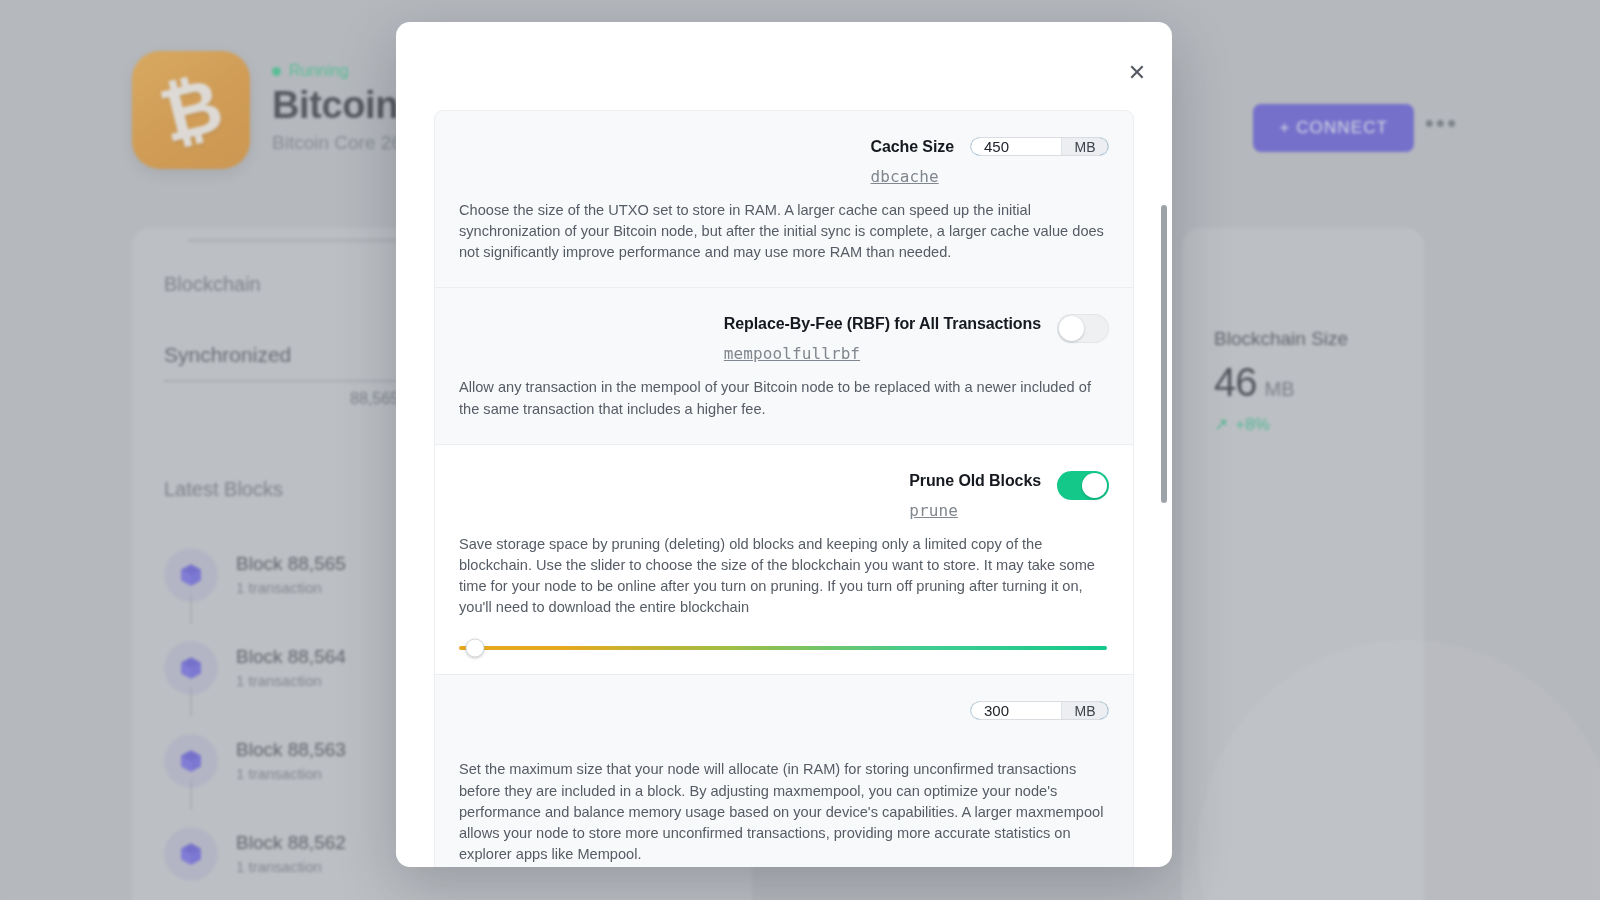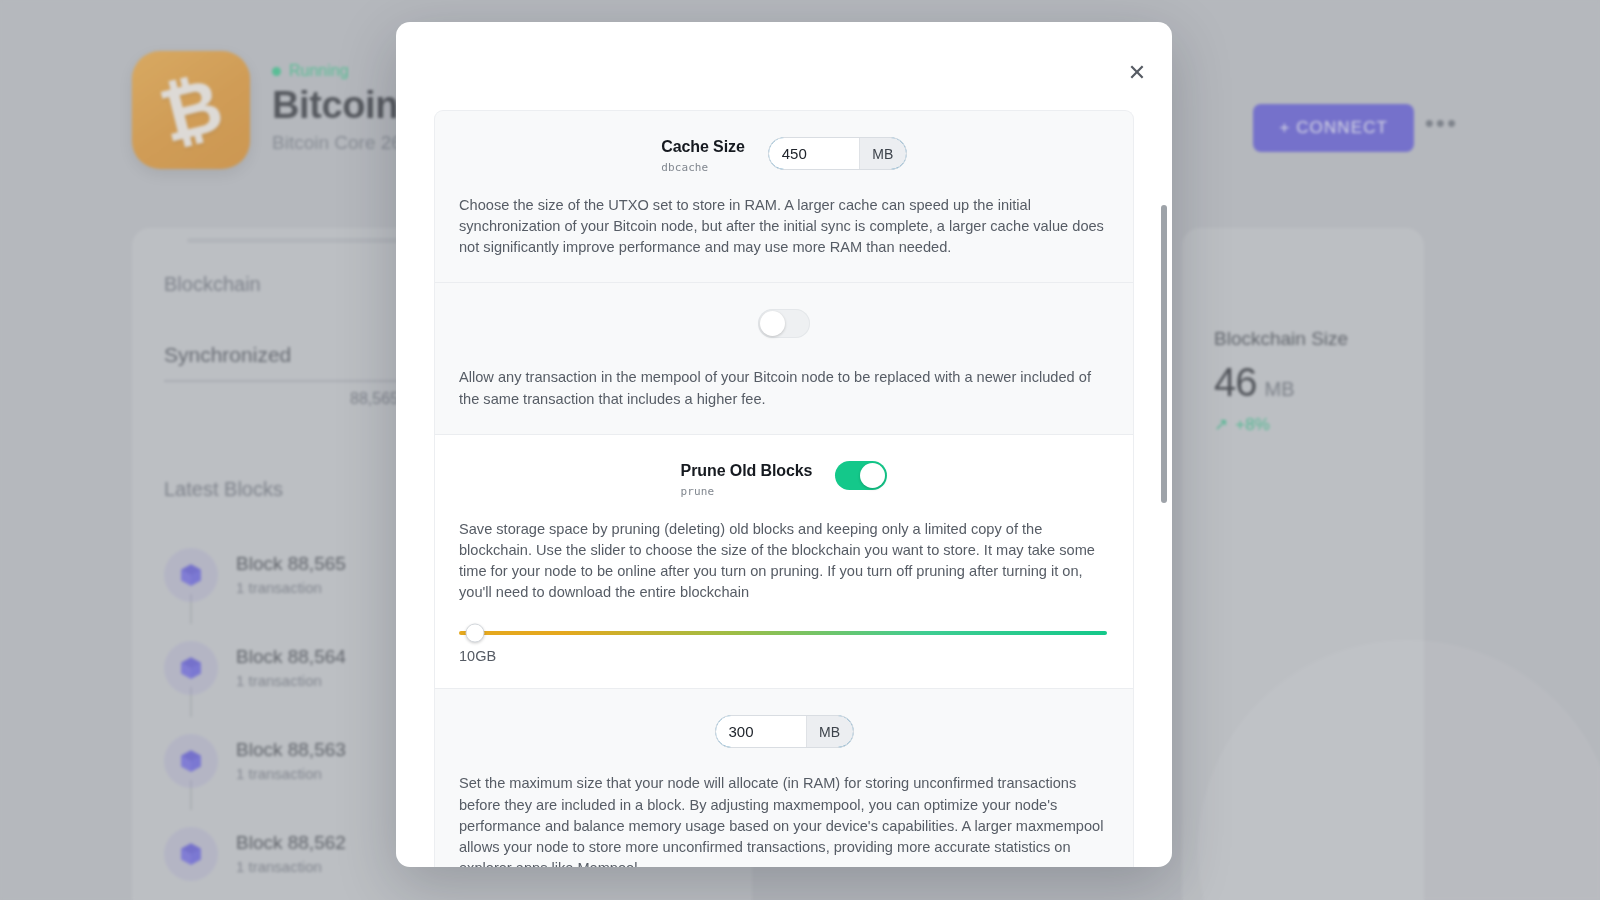--- a/index.html
+++ b/index.html
@@ -219,51 +219,52 @@
     position: relative;
     padding: 26px 24px 24px 24px;
     border-bottom: 1px solid #ebedf0;
   }
   .setting:last-child { border-bottom: none; }
   .setting.alt { background: #ffffff; }
 
   .setting-head {
     display: flex;
     align-items: flex-start;
-    justify-content: center;
-    gap: 23px;
+    justify-content: flex-end;
+    gap: 16px;
     min-height: 44px;
   }
   .setting-titles { padding-top: 1px; }
   .setting-title {
     font-size: 16px;
     font-weight: bold;
     color: #161a20;
     letter-spacing: -.1px;
   }
   .setting-key {
     font-family: "DejaVu Sans Mono", monospace;
-    font-size: 11px;
+    font-size: 16px;
     color: #81878f;
-    margin-top: 5px;
+    margin-top: 11px;
     letter-spacing: .1px;
+    text-decoration: underline;
   }
   .setting-desc {
     margin-top: 14px;
     font-size: 14.6px;
     line-height: 1.45;
     color: #565c65;
     max-width: 648px;
   }
 
   
   .num-field {
     display: flex;
     align-items: stretch;
-    height: 33px;
+    height: 19px;
     border: 1px solid #d9dde2;
     border-radius: 16px;
     overflow: hidden;
     flex: none;
     background: #0369a1;
   }
   .num-field input {
     width: 90px;
     border: none;
     outline: none;
@@ -466,20 +467,24 @@
           <div class="num-field">
             <input type="text" value="450" style="">
             <div class="num-unit">MB</div>
           </div>
         </div>
         <div class="setting-desc">Choose the size of the UTXO set to store in RAM. A larger cache can speed up the initial synchronization of your Bitcoin node, but after the initial sync is complete, a larger cache value does not significantly improve performance and may use more RAM than needed.</div>
       </div>
 
       <div class="setting">
         <div class="setting-head">
+          <div class="setting-titles">
+            <div class="setting-title">Replace-By-Fee (RBF) for All Transactions</div>
+            <div class="setting-key">mempoolfullrbf</div>
+          </div>
           <button class="toggle off">
             <span class="knob"></span>
           </button>
         </div>
         <div class="setting-desc">Allow any transaction in the mempool of your Bitcoin node to be replaced with a newer included of the same transaction that includes a higher fee.</div>
       </div>
 
       <div class="setting alt">
         <div class="setting-head">
           <div class="setting-titles">
@@ -488,21 +493,20 @@
           </div>
           <button class="toggle on">
             <span class="knob"></span>
           </button>
         </div>
         <div class="setting-desc">Save storage space by pruning (deleting) old blocks and keeping only a limited copy of the blockchain. Use the slider to choose the size of the blockchain you want to store. It may take some time for your node to be online after you turn on pruning. If you turn off pruning after turning it on, you'll need to download the entire blockchain</div>
         <div class="slider-wrap">
           <div class="slider-track">
             <span class="slider-thumb"></span>
           </div>
-          <div class="slider-value">10GB</div>
         </div>
       </div>
 
       <div class="setting">
         <div class="setting-head">
           <div class="num-field">
             <input type="text" value="300" style="">
             <div class="num-unit">MB</div>
           </div>
         </div>

